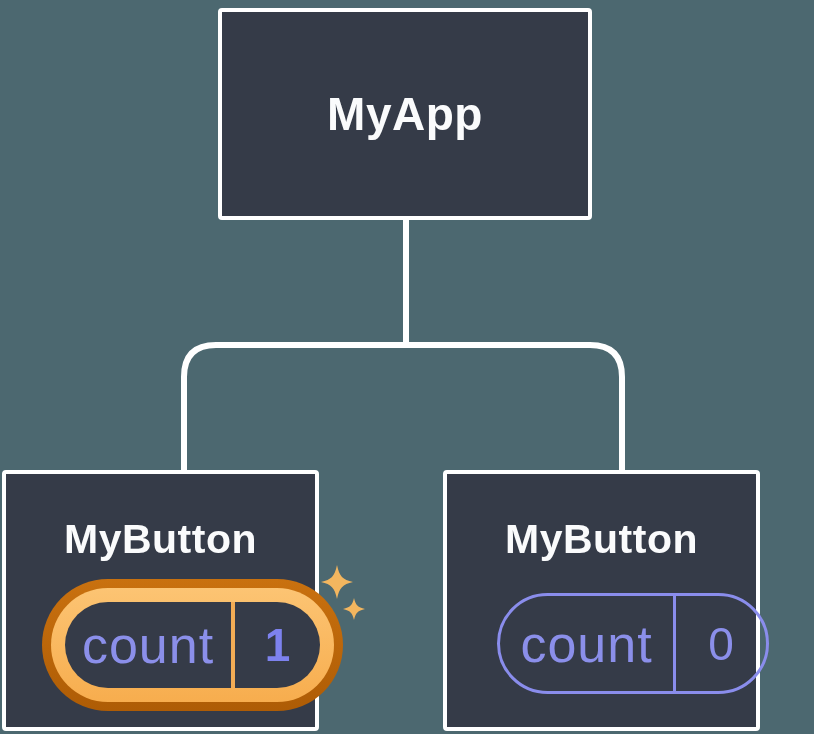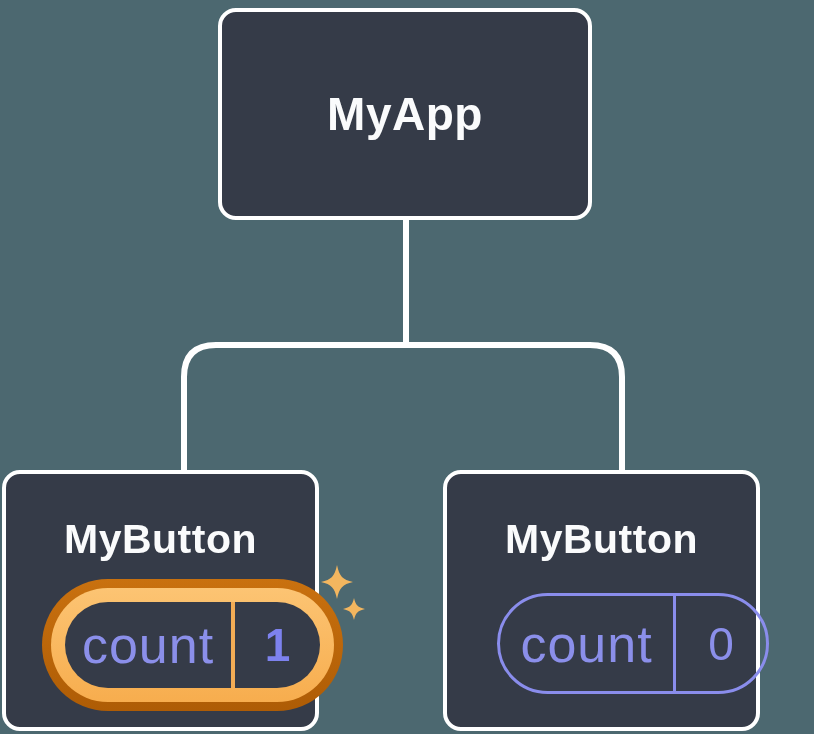--- a/index.html
+++ b/index.html
@@ -23,21 +23,21 @@
   body{
     position:relative;
     background:var(--background);
     font-family:"Liberation Sans","DejaVu Sans",sans-serif;
   }
   .connector-svg{position:absolute;left:0;top:0;z-index:1;}
   .node{
     position:absolute;
     background:var(--node_fill);
     border:4px solid var(--node_border);
-    border-radius:18px;
+    border-radius:4px;
     z-index:2;
   }
   .node-root{
     left:218px;top:8px;width:374px;height:212px;
     display:flex;align-items:center;justify-content:center;
   }
   .node-root .node-title{font-size:46px;}
   .node-title{
     color:var(--title_text);
     font-weight:600;

